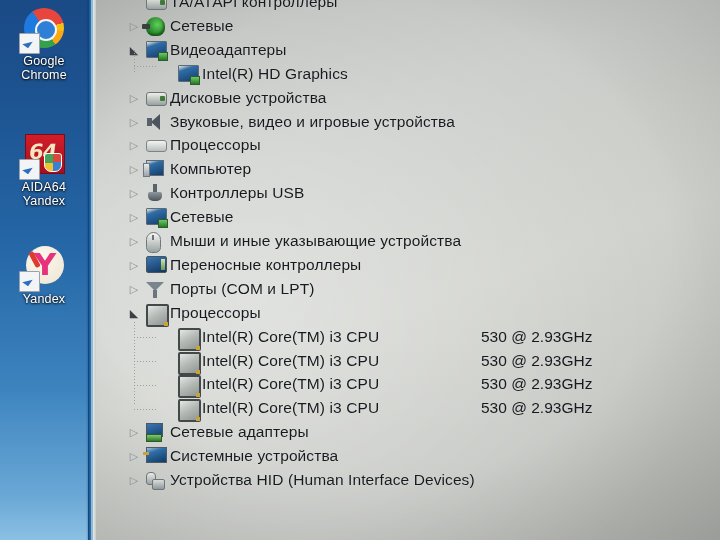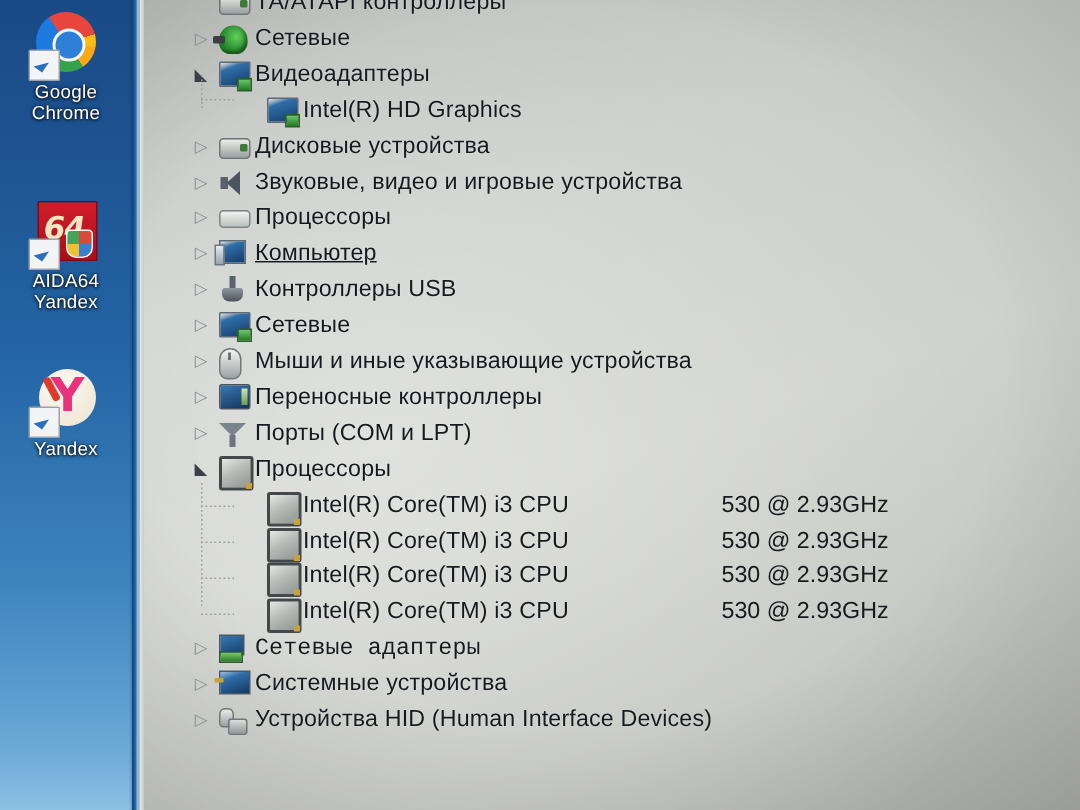--- a/index.html
+++ b/index.html
@@ -263,21 +263,21 @@
         <span class="lab" style="left: 74px;">Звуковые, видео и игровые устройства</span>
       </div>
       <div class="row" style="top: 133.4px;">
         <span class="tw closed" style="left: 31px;"></span>
         <span class="ico i-keyboard" style="left: 50px;"></span>
         <span class="lab" style="left: 74px;">Процессоры</span>
       </div>
       <div class="row" style="top: 157.3px;">
         <span class="tw closed" style="left: 31px;"></span>
         <span class="ico i-computer" style="left: 50px;"></span>
-        <span class="lab" style="left: 74px; text-decoration: underline;">Компьютер</span>
+        <span class="lab" style="left: 74px;">Компьютер</span>
       </div>
       <div class="row" style="top: 181.2px;">
         <span class="tw closed" style="left: 31px;"></span>
         <span class="ico i-usb" style="left: 50px;"></span>
         <span class="lab" style="left: 74px;">Контроллеры USB</span>
       </div>
       <div class="row" style="top: 205.1px;">
         <span class="tw closed" style="left: 31px;"></span>
         <span class="ico i-monitor" style="left: 50px;"></span>
         <span class="lab" style="left: 74px;">Сетевые</span>
@@ -318,21 +318,21 @@
         <span class="spec" style="left: 385px;">530  @ 2.93GHz</span>
       </div>
       <div class="row" style="top: 396.3px;">
         <span class="ico i-cpu" style="left: 82px;"></span>
         <span class="lab" style="left: 106px;">Intel(R) Core(TM) i3 CPU</span>
         <span class="spec" style="left: 385px;">530  @ 2.93GHz</span>
       </div>
       <div class="row" style="top: 420.2px;">
         <span class="tw closed" style="left: 31px;"></span>
         <span class="ico i-net" style="left: 50px;"></span>
-        <span class="lab" style="left: 74px; font-family: Liberation Mono, monospace;">Сетевые адаптеры</span>
+        <span class="lab" style="left: 74px;">Сетевые адаптеры</span>
       </div>
       <div class="row" style="top: 444.1px;">
         <span class="tw closed" style="left: 31px;"></span>
         <span class="ico i-sys" style="left: 50px;"></span>
         <span class="lab" style="left: 74px;">Системные устройства</span>
       </div>
       <div class="row" style="top: 468px;">
         <span class="tw closed" style="left: 31px;"></span>
         <span class="ico i-hid" style="left: 50px;"></span>
         <span class="lab" style="left: 74px;">Устройства HID (Human Interface Devices)</span>

